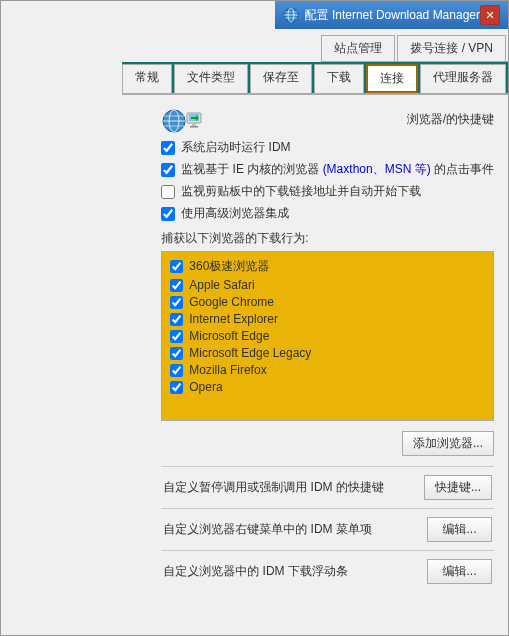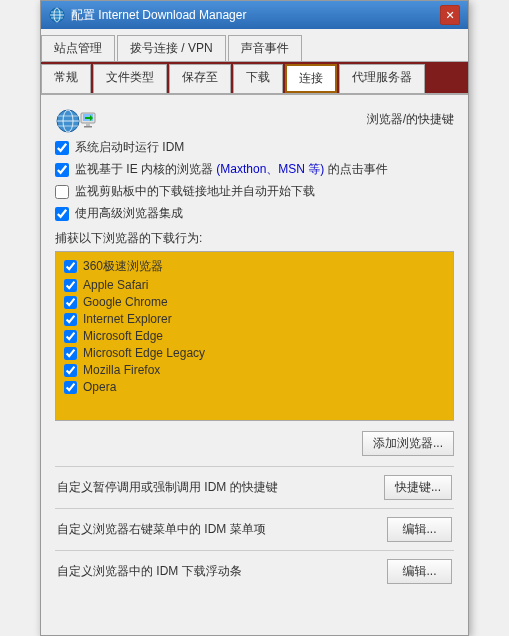--- a/index.html
+++ b/index.html
@@ -14,27 +14,28 @@
       background: #f0f0f0;
       display: flex;
       justify-content: center;
       align-items: center;
       width: 509px;
       height: 636px;
       overflow: hidden;
     }
 
     .window {
-      width: 429px;
+      width: 509px;
       height: 636px;
       background: #f0f0f0;
       border: 1px solid #999;
       box-shadow: 2px 2px 8px rgba(0,0,0,0.3);
       display: flex;
       flex-direction: column;
+      align-items: flex-end;
     }
 
     .title-bar {
       background: linear-gradient(to bottom, #4a90d9, #2a6ab5);
       height: 28px;
       display: flex;
       align-items: center;
       padding: 0 8px;
       color: white;
       font-size: 12px;
@@ -69,21 +70,21 @@
 
     .tabs-row1 {
       display: flex;
       background: #f0f0f0;
       border-bottom: 1px solid #aaa;
       padding-top: 4px;
     }
 
     .tabs-row2 {
       display: flex;
-      background: #7f1d1d;
+      background: #0f766e;
       border-bottom: 2px solid #aaa;
     }
 
     .tab {
       padding: 4px 12px;
       border: 1px solid #aaa;
       border-bottom: none;
       background: #f0f0f0;
       cursor: pointer;
       color: #333;
@@ -224,21 +225,20 @@
         <line x1="2" y1="11" x2="14" y2="11" stroke="white" stroke-width="0.6"></line>
       </svg>
     </div>
     <span class="title-text">配置 Internet Download Manager</span>
     <div class="title-close">✕</div>
   </div>
 
   <div class="tabs-row1">
     <div class="tab">站点管理</div>
     <div class="tab">拨号连接 / VPN</div>
-    <div class="tab">声音事件</div>
   </div>
 
   <div class="tabs-row2">
     <div class="tab">常规</div>
     <div class="tab">文件类型</div>
     <div class="tab">保存至</div>
     <div class="tab">下载</div>
     <div class="tab highlight">连接</div>
     <div class="tab">代理服务器</div>
   </div>

